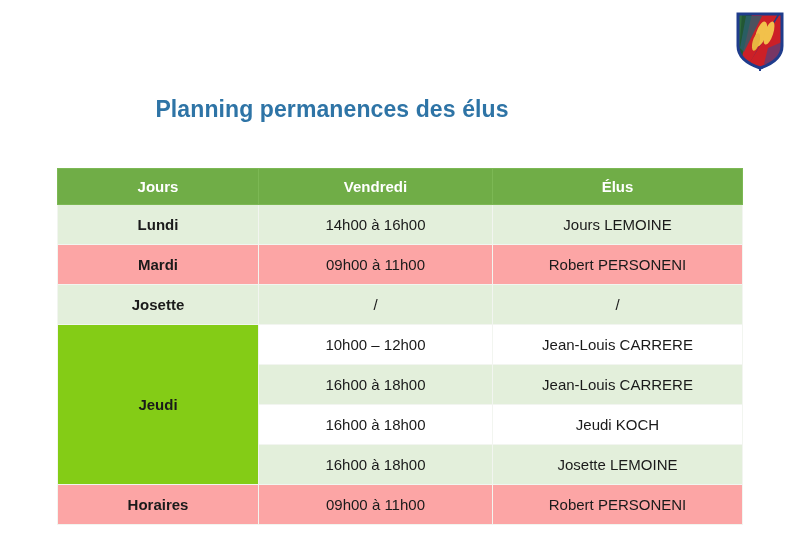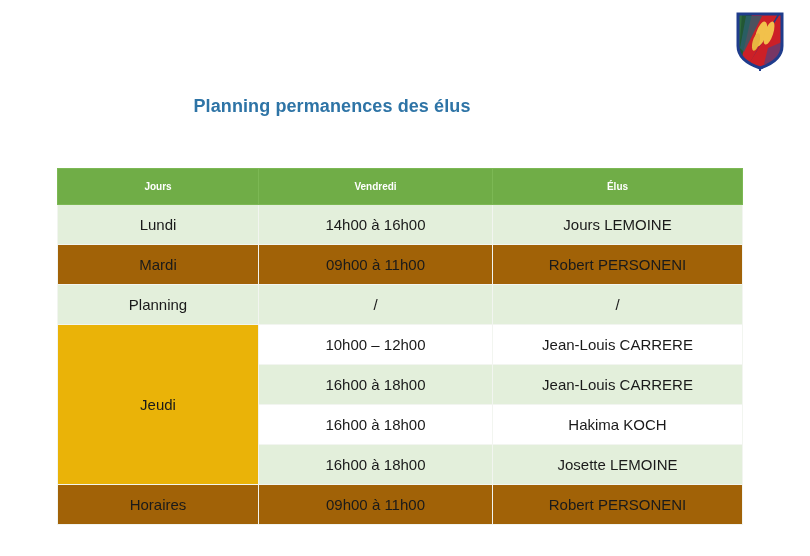--- a/index.html
+++ b/index.html
@@ -26,21 +26,21 @@
   }
   #logo-area svg { display: block; }
 
   
   #page-title {
     position: absolute;
     top: 96px;
     left: 0;
     width: 664px;
     text-align: center;
-    font-size: 18px;
+    font-size: 23px;
     font-weight: bold;
     color: #2E74A6;
     letter-spacing: 0.1px;
   }
 
   
   #schedule-table {
     position: absolute;
     left: 57px;
     top: 168px;
@@ -62,36 +62,36 @@
     padding: 0 4px;
     height: 39px;
     line-height: 1.15;
   }
 
   #schedule-table thead th {
     background: #70AD47;
     color: #ffffff;
     font-weight: bold;
     height: 35px;
-    font-size: 10px;
+    font-size: 15px;
     border-color: #7cb854;
   }
 
   tr.row-shade > td { background: #E3EFDB; }
-  tr.row-plain > td { background: #a16207; }
+  tr.row-plain > td { background: #fca5a5; }
 
   td.cell-shade { background: #E3EFDB !important; }
   td.cell-plain { background: #ffffff !important; }
 
   td.day-cell {
-    font-weight: normal;
+    font-weight: bold;
   }
   td.day-span {
-    font-weight: normal;
-    background: #eab308;
+    font-weight: bold;
+    background: #84cc16;
     vertical-align: middle;
   }
 </style>
 </head>
 <body>
 
 <div id="logo-area">
   <svg width="64" height="64" viewBox="0 0 64 64">
     <defs>
       <clipPath id="shieldclip">
@@ -138,37 +138,37 @@
       <td>Jours LEMOINE</td>
     </tr>
 
     <tr class="row-plain">
       <td class="day-cell">Mardi</td>
       <td>09h00 à 11h00</td>
       <td>Robert PERSONENI</td>
     </tr>
 
     <tr class="row-shade">
-      <td class="day-cell">Planning</td>
+      <td class="day-cell">Josette</td>
       <td>/</td>
       <td>/</td>
     </tr>
 
     <tr>
       <td class="day-span" rowspan="4">Jeudi</td>
       <td class="cell-plain">10h00 – 12h00</td>
       <td class="cell-plain">Jean-Louis CARRERE</td>
     </tr>
     <tr>
       <td class="cell-shade">16h00 à 18h00</td>
       <td class="cell-shade">Jean-Louis CARRERE</td>
     </tr>
     <tr>
       <td class="cell-plain">16h00 à 18h00</td>
-      <td class="cell-plain">Hakima KOCH</td>
+      <td class="cell-plain">Jeudi KOCH</td>
     </tr>
     <tr>
       <td class="cell-shade">16h00 à 18h00</td>
       <td class="cell-shade">Josette LEMOINE</td>
     </tr>
 
     <tr class="row-plain">
       <td class="day-cell">Horaires</td>
       <td>09h00 à 11h00</td>
       <td>Robert PERSONENI</td>

